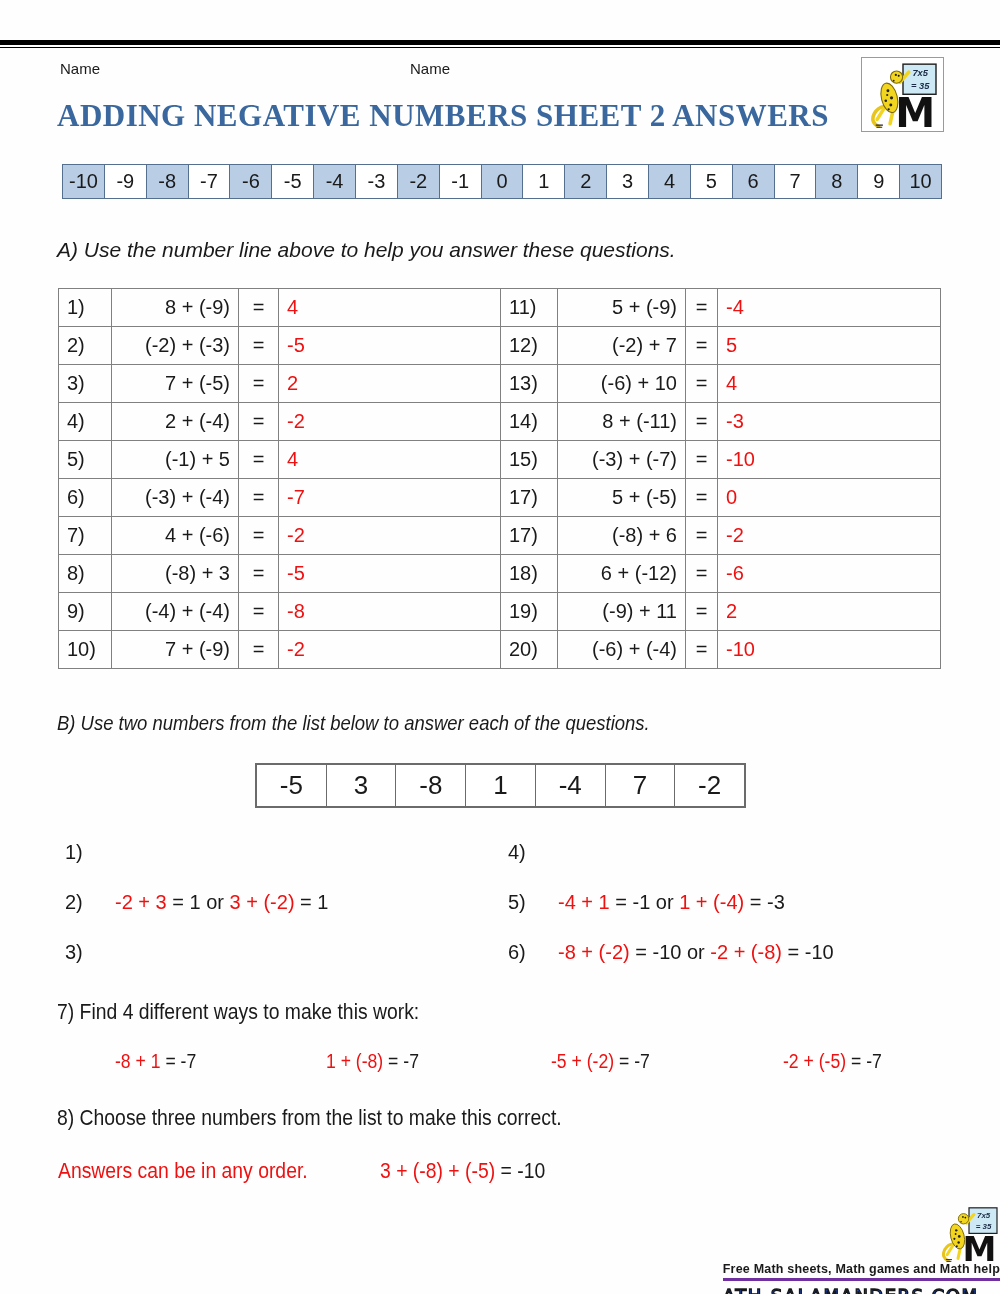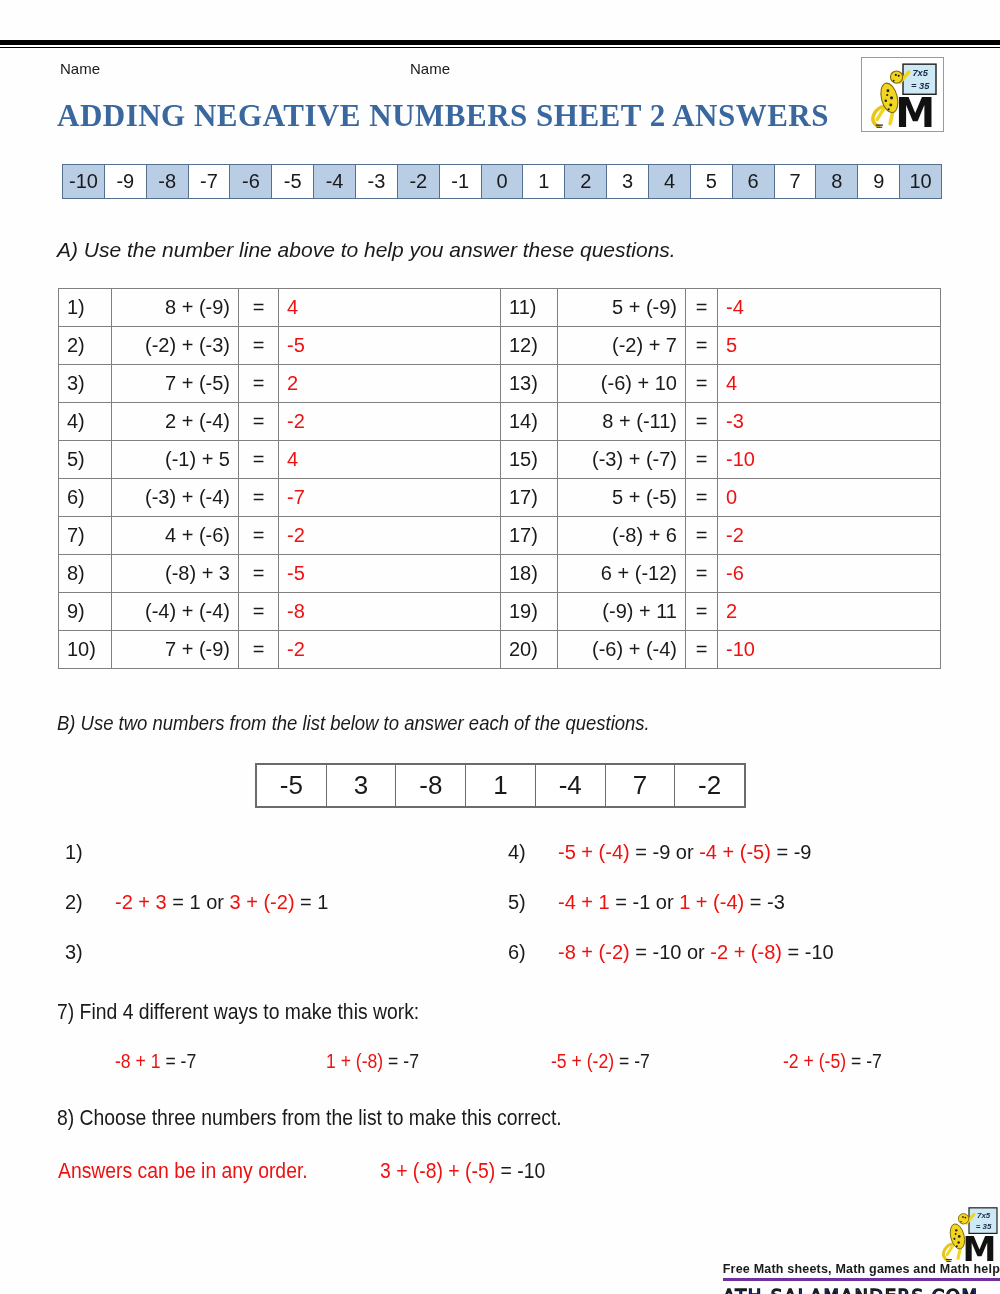--- a/index.html
+++ b/index.html
@@ -283,21 +283,20 @@
     <div class="bl-cell">7</div>
     <div class="bl-cell">-2</div>
   </div>
 
 <div id="b-questions" class="abs">
     <div class="bq">
       <span class="bq-num">1)</span>
     </div>
     <div class="bq">
       <span class="bq-num">4)</span>
-      <span class="bq-body"><span class="red">-5 + (-4)</span><span class="black"> = -9 or </span><span class="red">-4 + (-5)</span><span class="black"> = -9</span></span>
     </div>
     <div class="bq">
       <span class="bq-num">2)</span>
       <span class="bq-body"><span class="red">-2 + 3</span><span class="black"> = 1 or </span><span class="red">3 + (-2)</span><span class="black"> = 1</span></span>
     </div>
     <div class="bq">
       <span class="bq-num">5)</span>
       <span class="bq-body"><span class="red">-4 + 1</span><span class="black"> = -1 or </span><span class="red">1 + (-4)</span><span class="black"> = -3</span></span>
     </div>
     <div class="bq">

